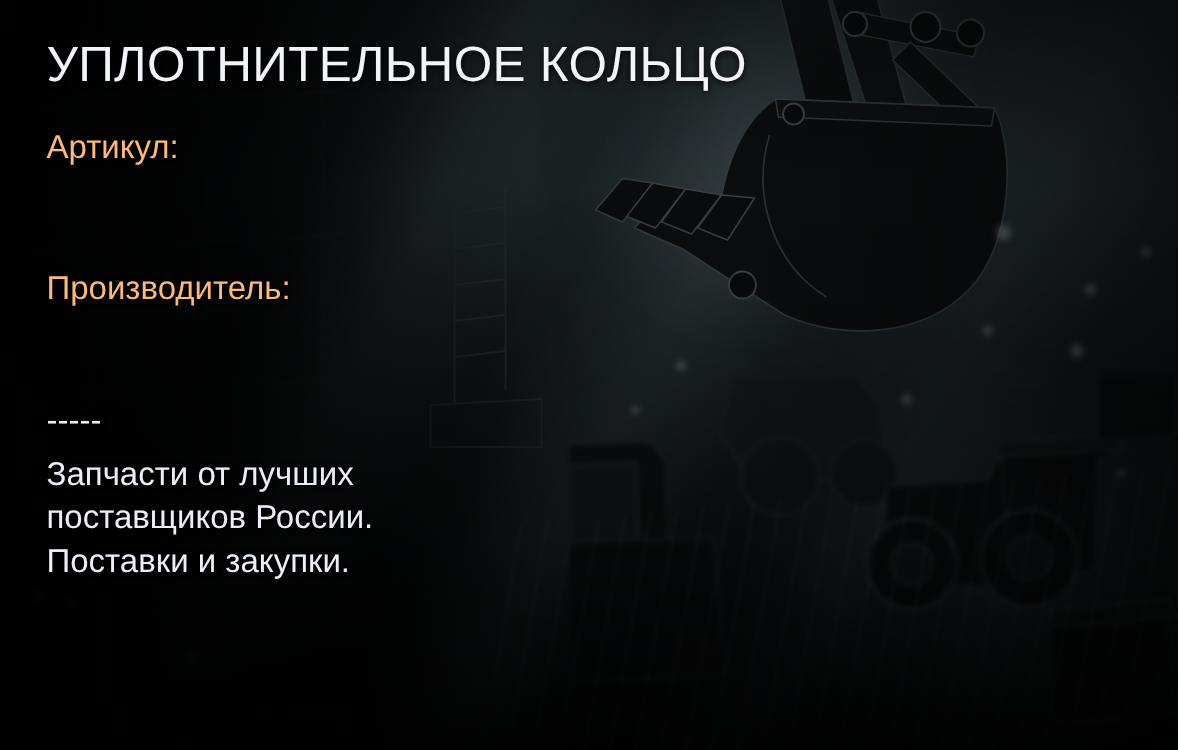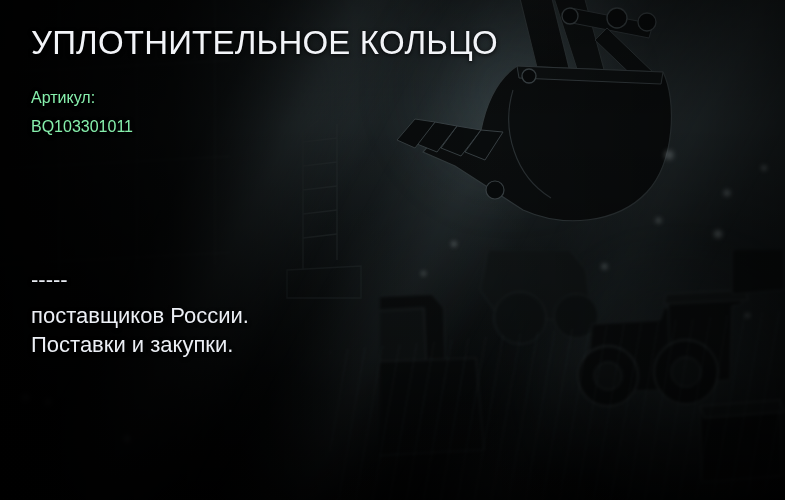--- a/index.html
+++ b/index.html
@@ -107,22 +107,22 @@
     font-size: 33px;
     font-weight: 400;
     letter-spacing: 0.2px;
     color: #f2f4f8;
     white-space: nowrap;
     text-shadow: 0 1px 4px rgba(0,0,0,0.9);
   }
   .field {
     position: absolute;
     left: 31px;
-    color: #86efac;
-    font-size: 16px;
+    color: #fdba74;
+    font-size: 22px;
     line-height: 29px;
     white-space: nowrap;
     text-shadow: 0 1px 4px rgba(0,0,0,0.9);
   }
   .field-article { top: 83px; }
   .field-maker   { top: 177px; }
   .field .val { display: block; }
 
   .separator {
     position: absolute;
@@ -256,27 +256,28 @@
   </div>
 
   <div class="bg-vignette"></div>
 
   <div class="content">
 
     <div class="title">УПЛОТНИТЕЛЬНОЕ КОЛЬЦО</div>
 
     <div class="field field-article">
       <span class="lbl">Артикул:</span>
-      <span class="val">BQ103301011</span>
     </div>
 
     <div class="field field-maker">
+      <span class="lbl">Производитель:</span>
     </div>
 
     <div class="separator">-----</div>
 
     <div class="promo">
+      <span>Запчасти от лучших</span>
       <span>поставщиков России.</span>
       <span>Поставки и закупки.</span>
     </div>
 
   </div>
 </div>
 
 </body></html>

